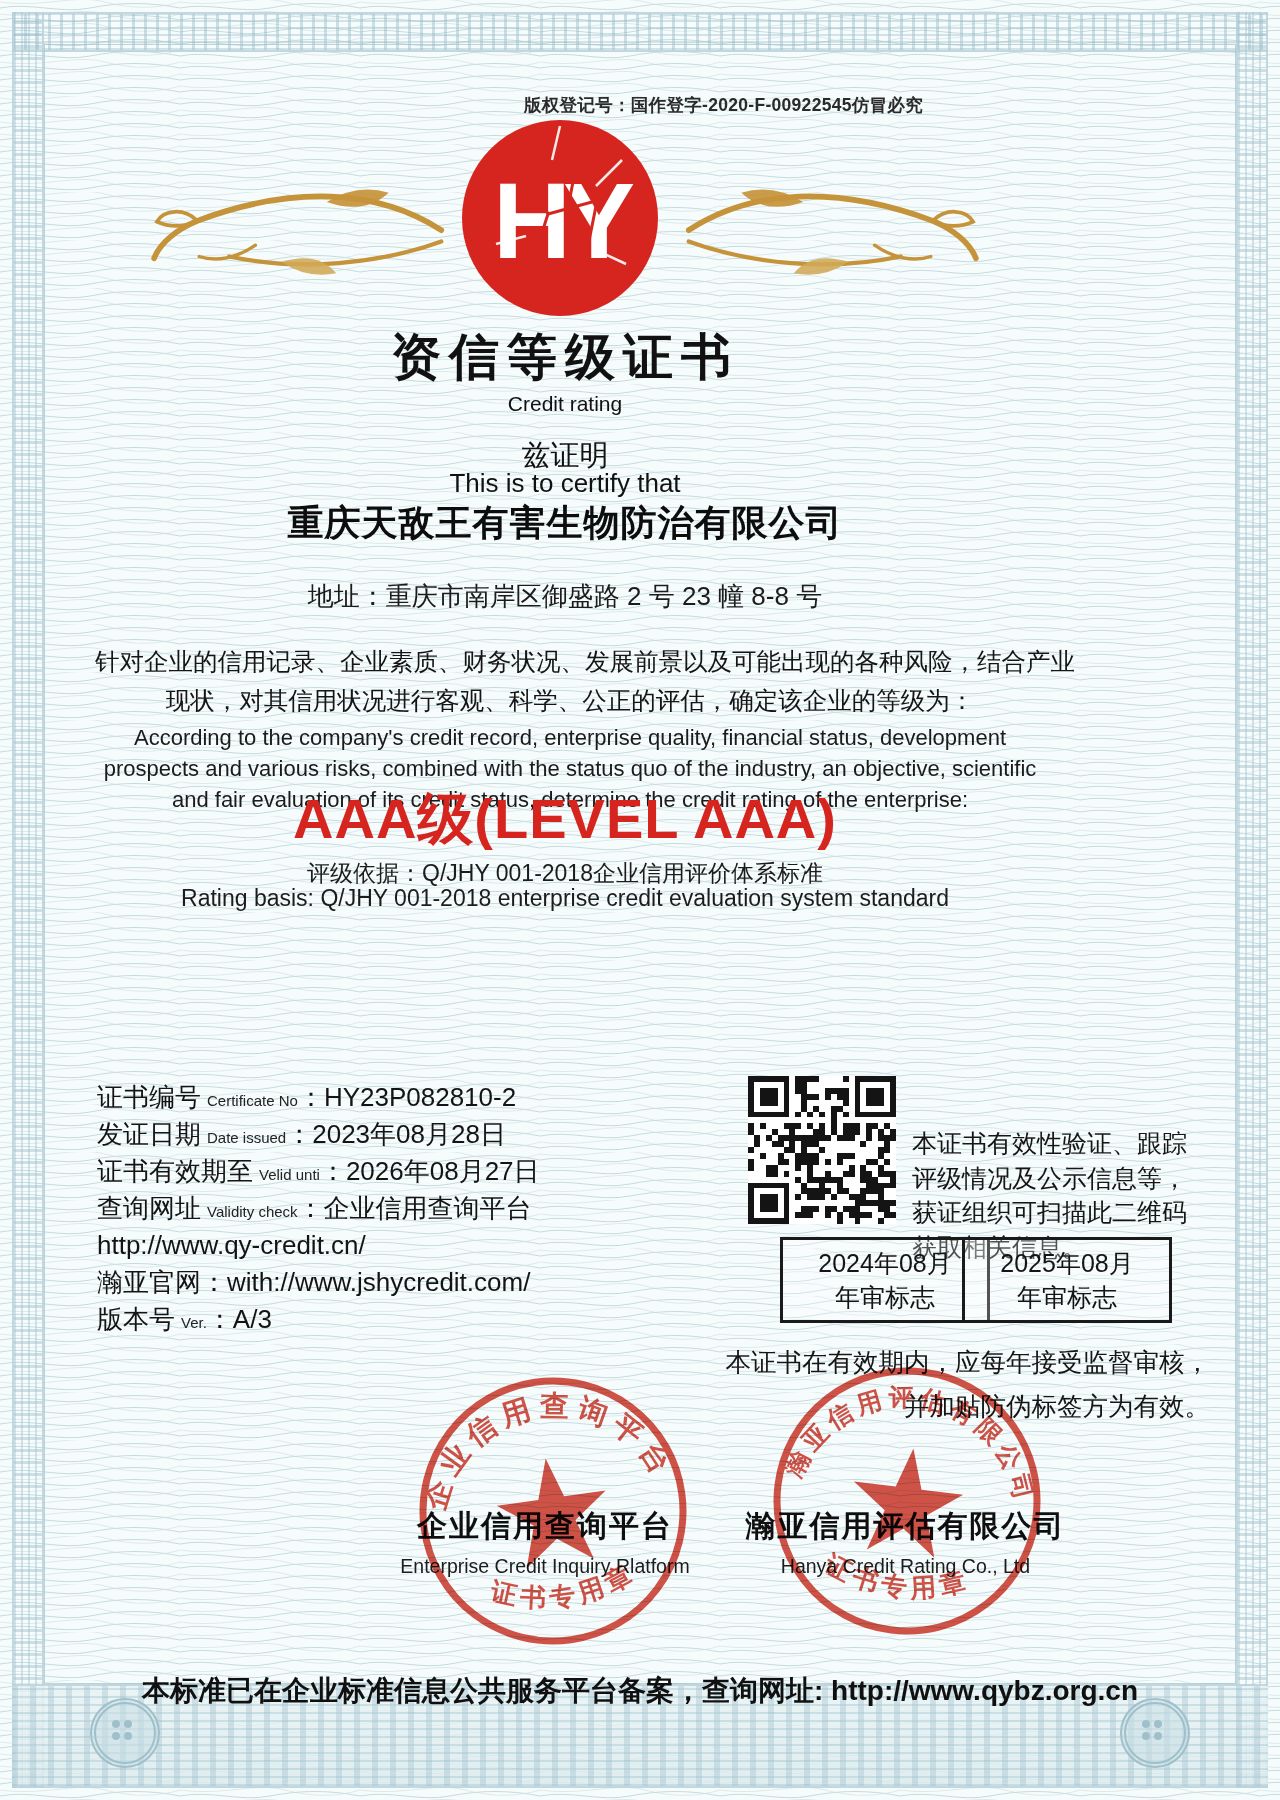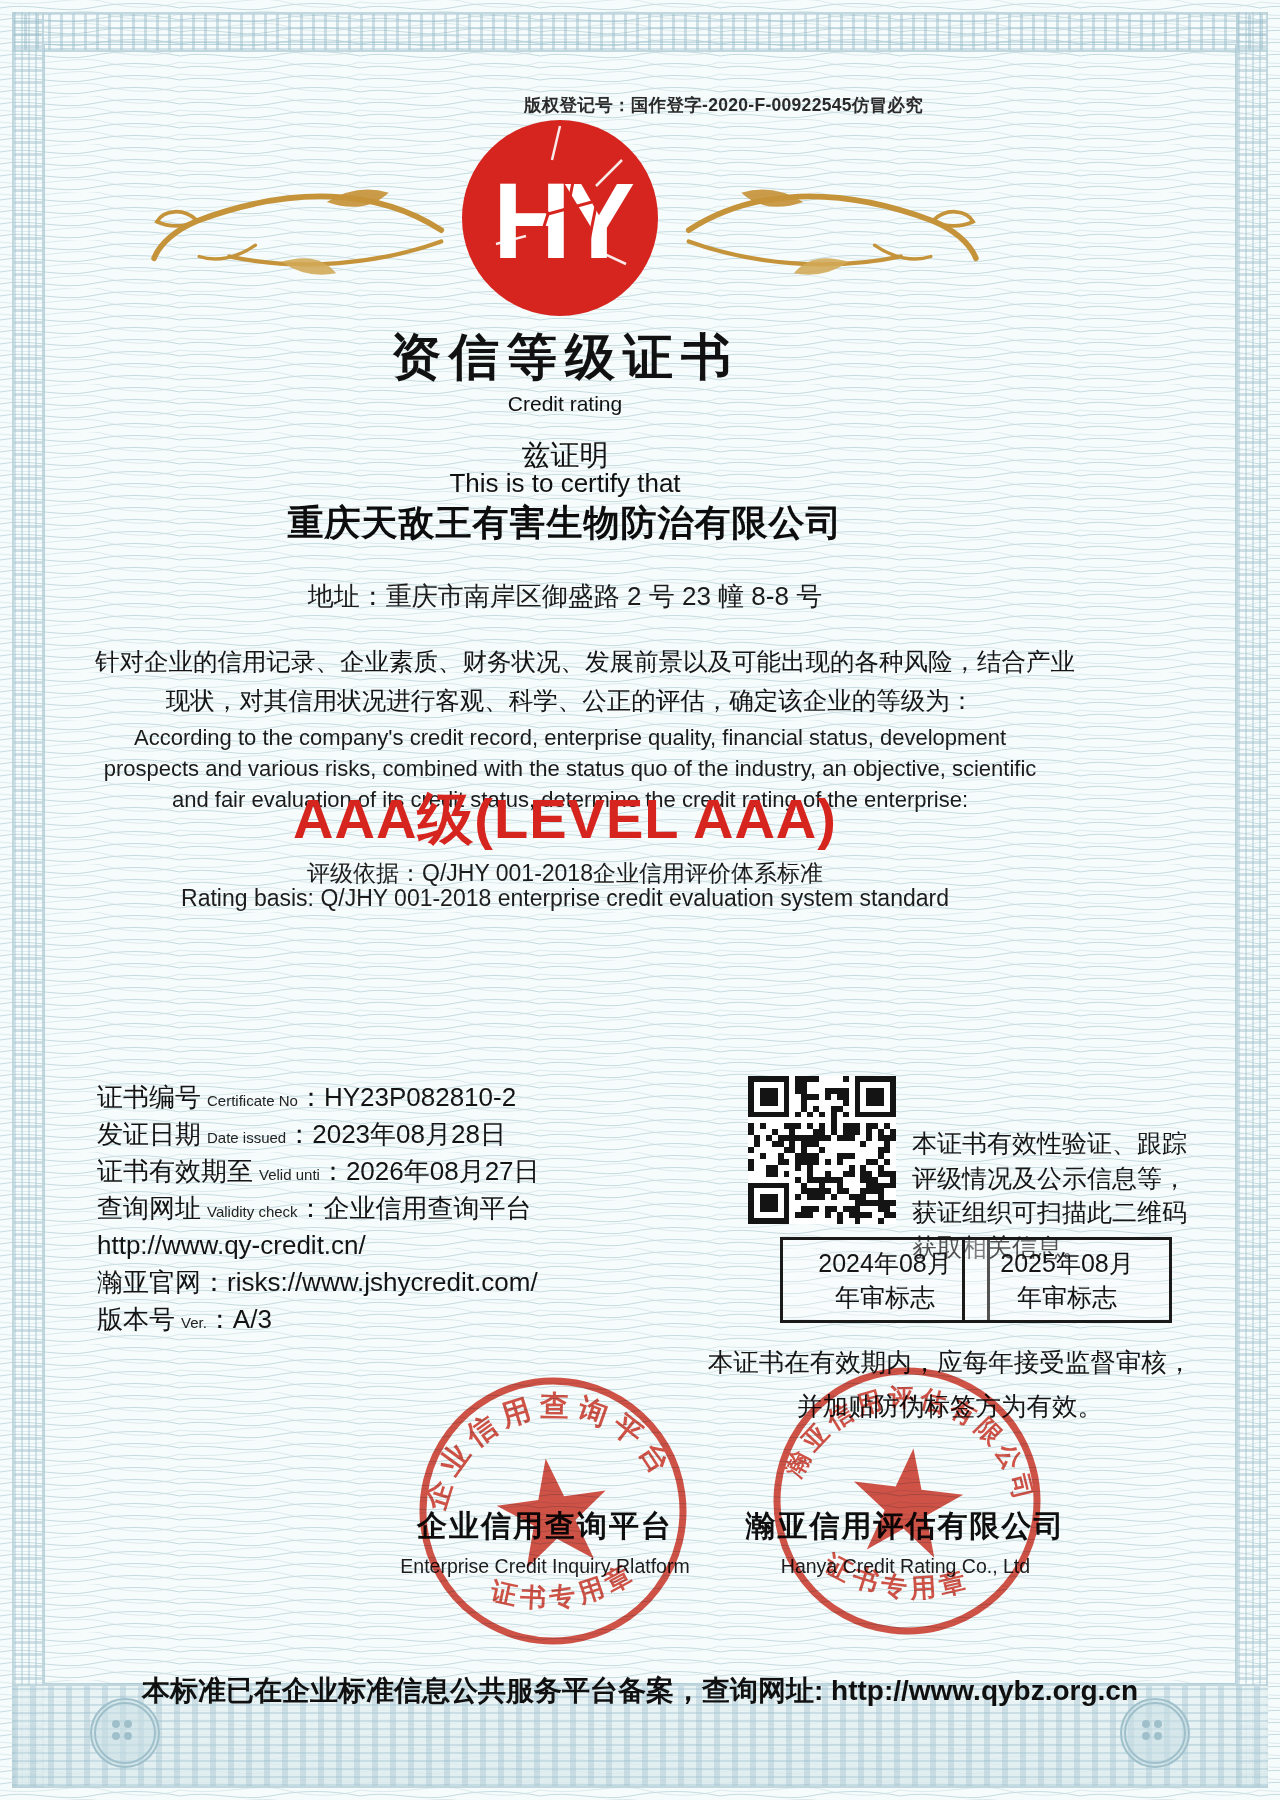--- a/index.html
+++ b/index.html
@@ -66,21 +66,21 @@
   .den{font-size:15px;color:#232323;margin-left:6px;}
   .dval{font-size:26px;color:#141414;}
 
   .qr{left:748px;top:1076px;width:148px;height:148px;background:#fff;}
   .qr svg{display:block;width:148px;height:148px;}
   .qrnote{left:912px;top:1126px;width:300px;text-align:left;font-size:25px;line-height:34.5px;color:#161616;}
 
   .abox{top:1237px;width:204px;height:80px;border:3px solid #1a1a1a;background:rgba(255,255,255,.25);
     display:flex;flex-direction:column;align-items:center;justify-content:center;font-size:25px;line-height:34px;color:#141414;}
   .abox1{left:748px;margin-left:32px;} .abox2{left:962px;}
-  .supervision{left:690px;top:1340px;width:520px;text-align:center;font-size:25.5px;line-height:44px;color:#161616;}
+  .supervision{left:690px;top:1340px;width:520px;text-align:right;font-size:25.5px;line-height:44px;color:#161616;}
 
   .sig{text-align:center;top:1506px;}
   .sig-left{left:375px;width:340px;}
   .sig-right{left:728px;width:355px;}
   .sig-cn{font-size:30px;font-weight:700;color:#0f0f0f;letter-spacing:2px;}
   .sig-en{font-size:19.5px;color:#1c1c1c;margin-top:8px;}
 
   .seal{width:290px;height:290px;mix-blend-mode:multiply;opacity:.88;z-index:4;}
   .seal-left{left:408px;top:1366px;transform:rotate(-8deg);}
   .seal-right{left:762px;top:1356px;transform:rotate(7deg);}
@@ -188,21 +188,21 @@
     <div class="drow">
       <span class="dcn">证书有效期至</span><span class="den">Velid unti</span><span class="dval">：2026年08月27日</span>
     </div>
     <div class="drow">
       <span class="dcn">查询网址</span><span class="den">Validity check</span><span class="dval">：企业信用查询平台</span>
     </div>
     <div class="drow">
       <span class="dval">http://www.qy-credit.cn/</span>
     </div>
     <div class="drow">
-      <span class="dcn">瀚亚官网</span><span class="dval">：risks://www.jshycredit.com/</span>
+      <span class="dcn">瀚亚官网</span><span class="dval">：with://www.jshycredit.com/</span>
     </div>
     <div class="drow">
       <span class="dcn">版本号</span><span class="den">Ver.</span><span class="dval">：A/3</span>
     </div>
   </div>
 
   <div class="abs qr">
       <svg id="qr-svg" viewBox="0 0 25 25" shape-rendering="crispEdges">
         <rect x="0" y="0" width="25" height="25" fill="#ffffff"></rect>
         <rect x="8" y="0" width="1" height="1" fill="#141414"></rect>

